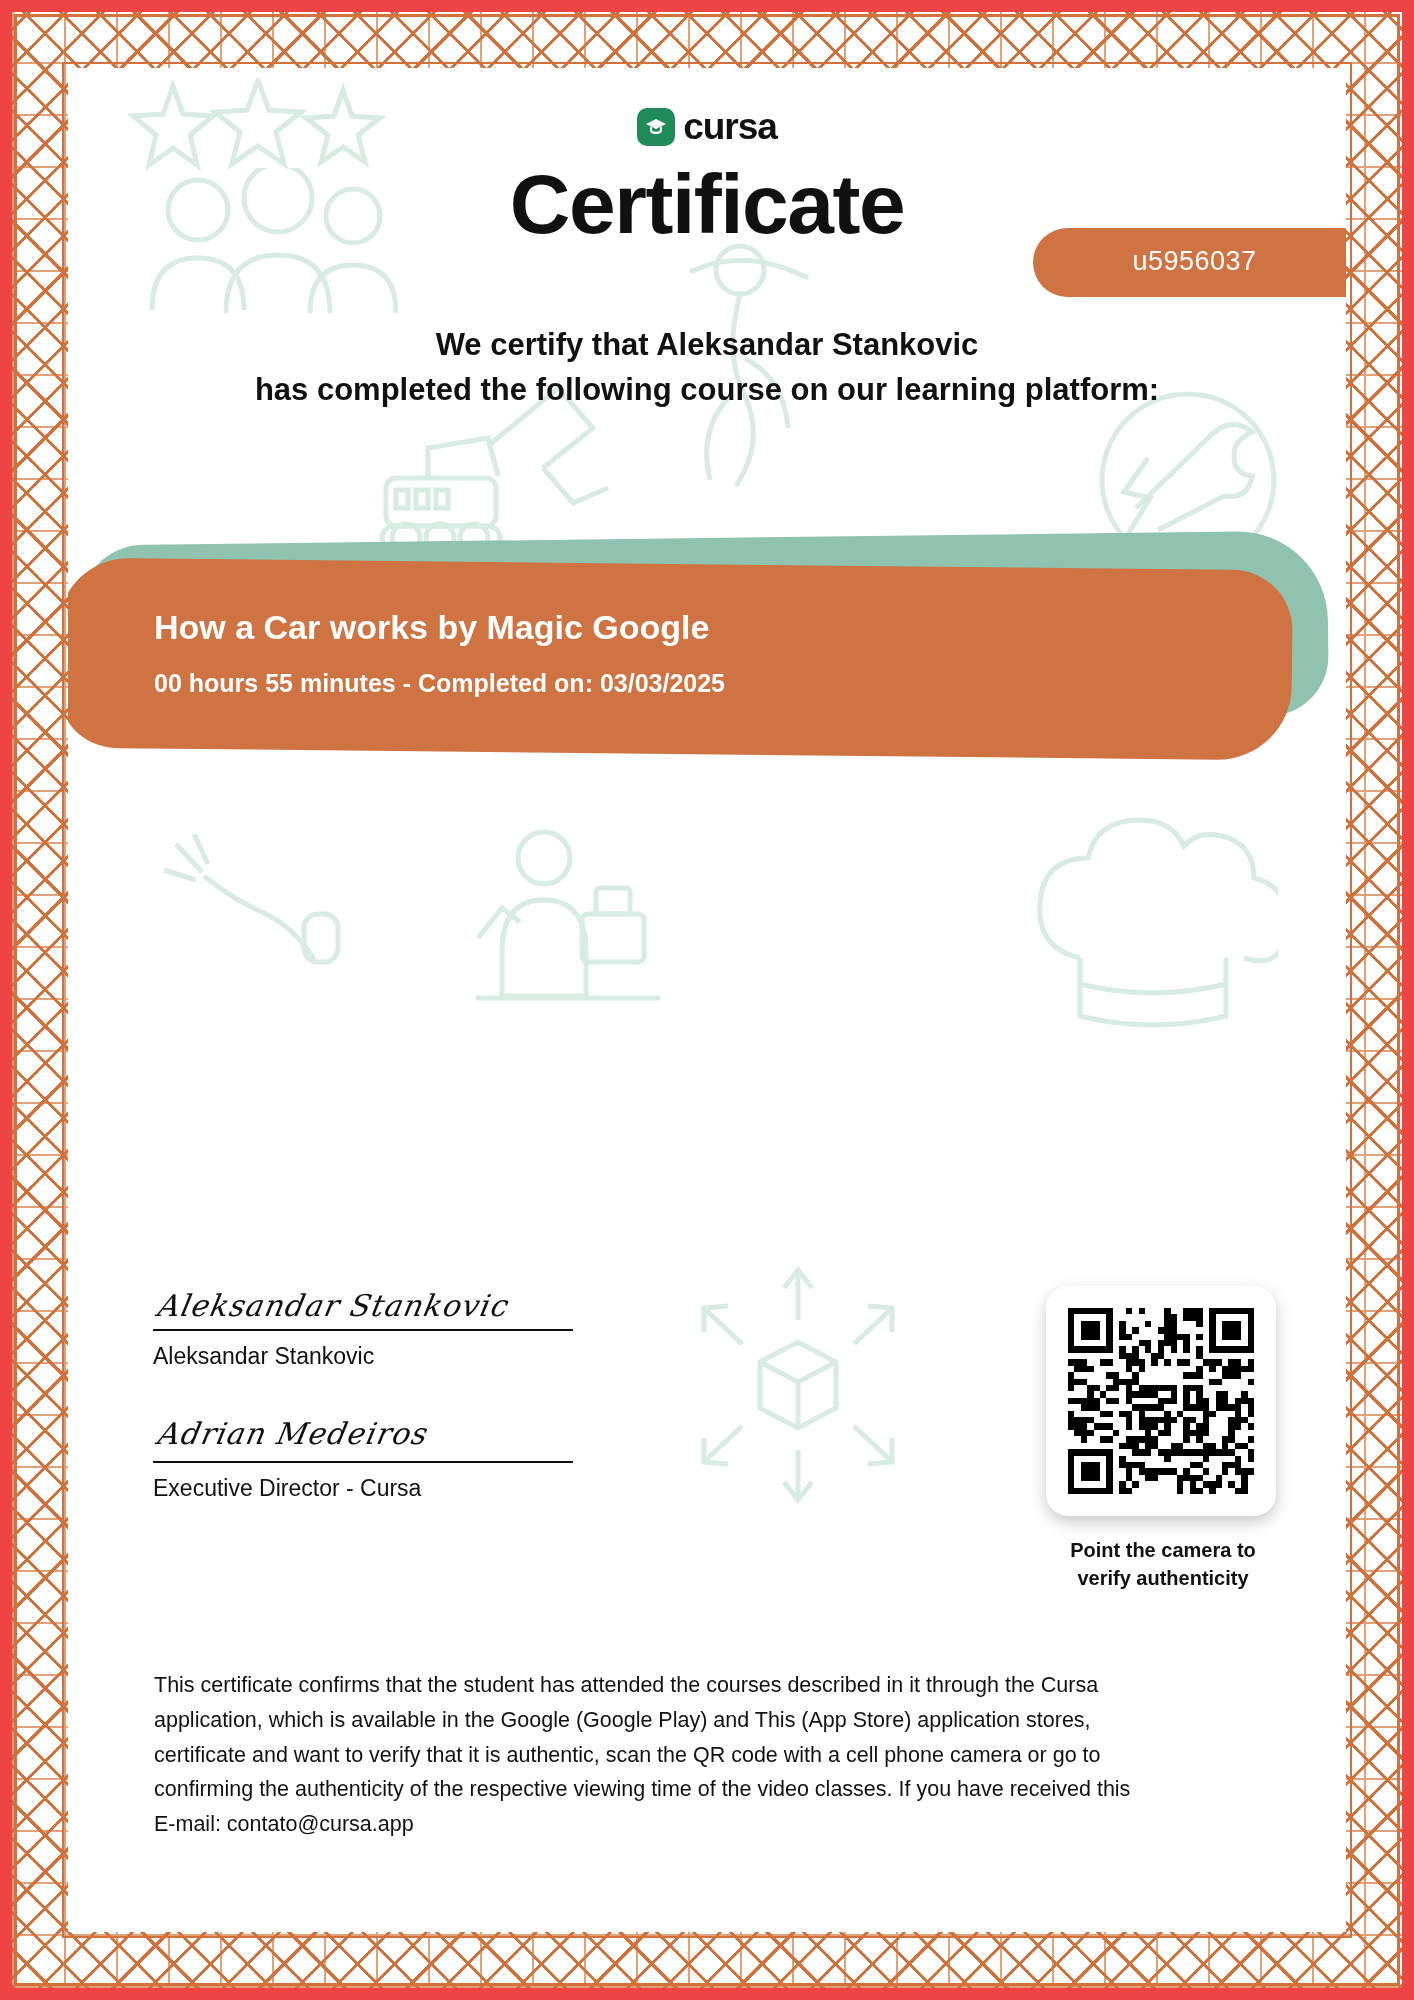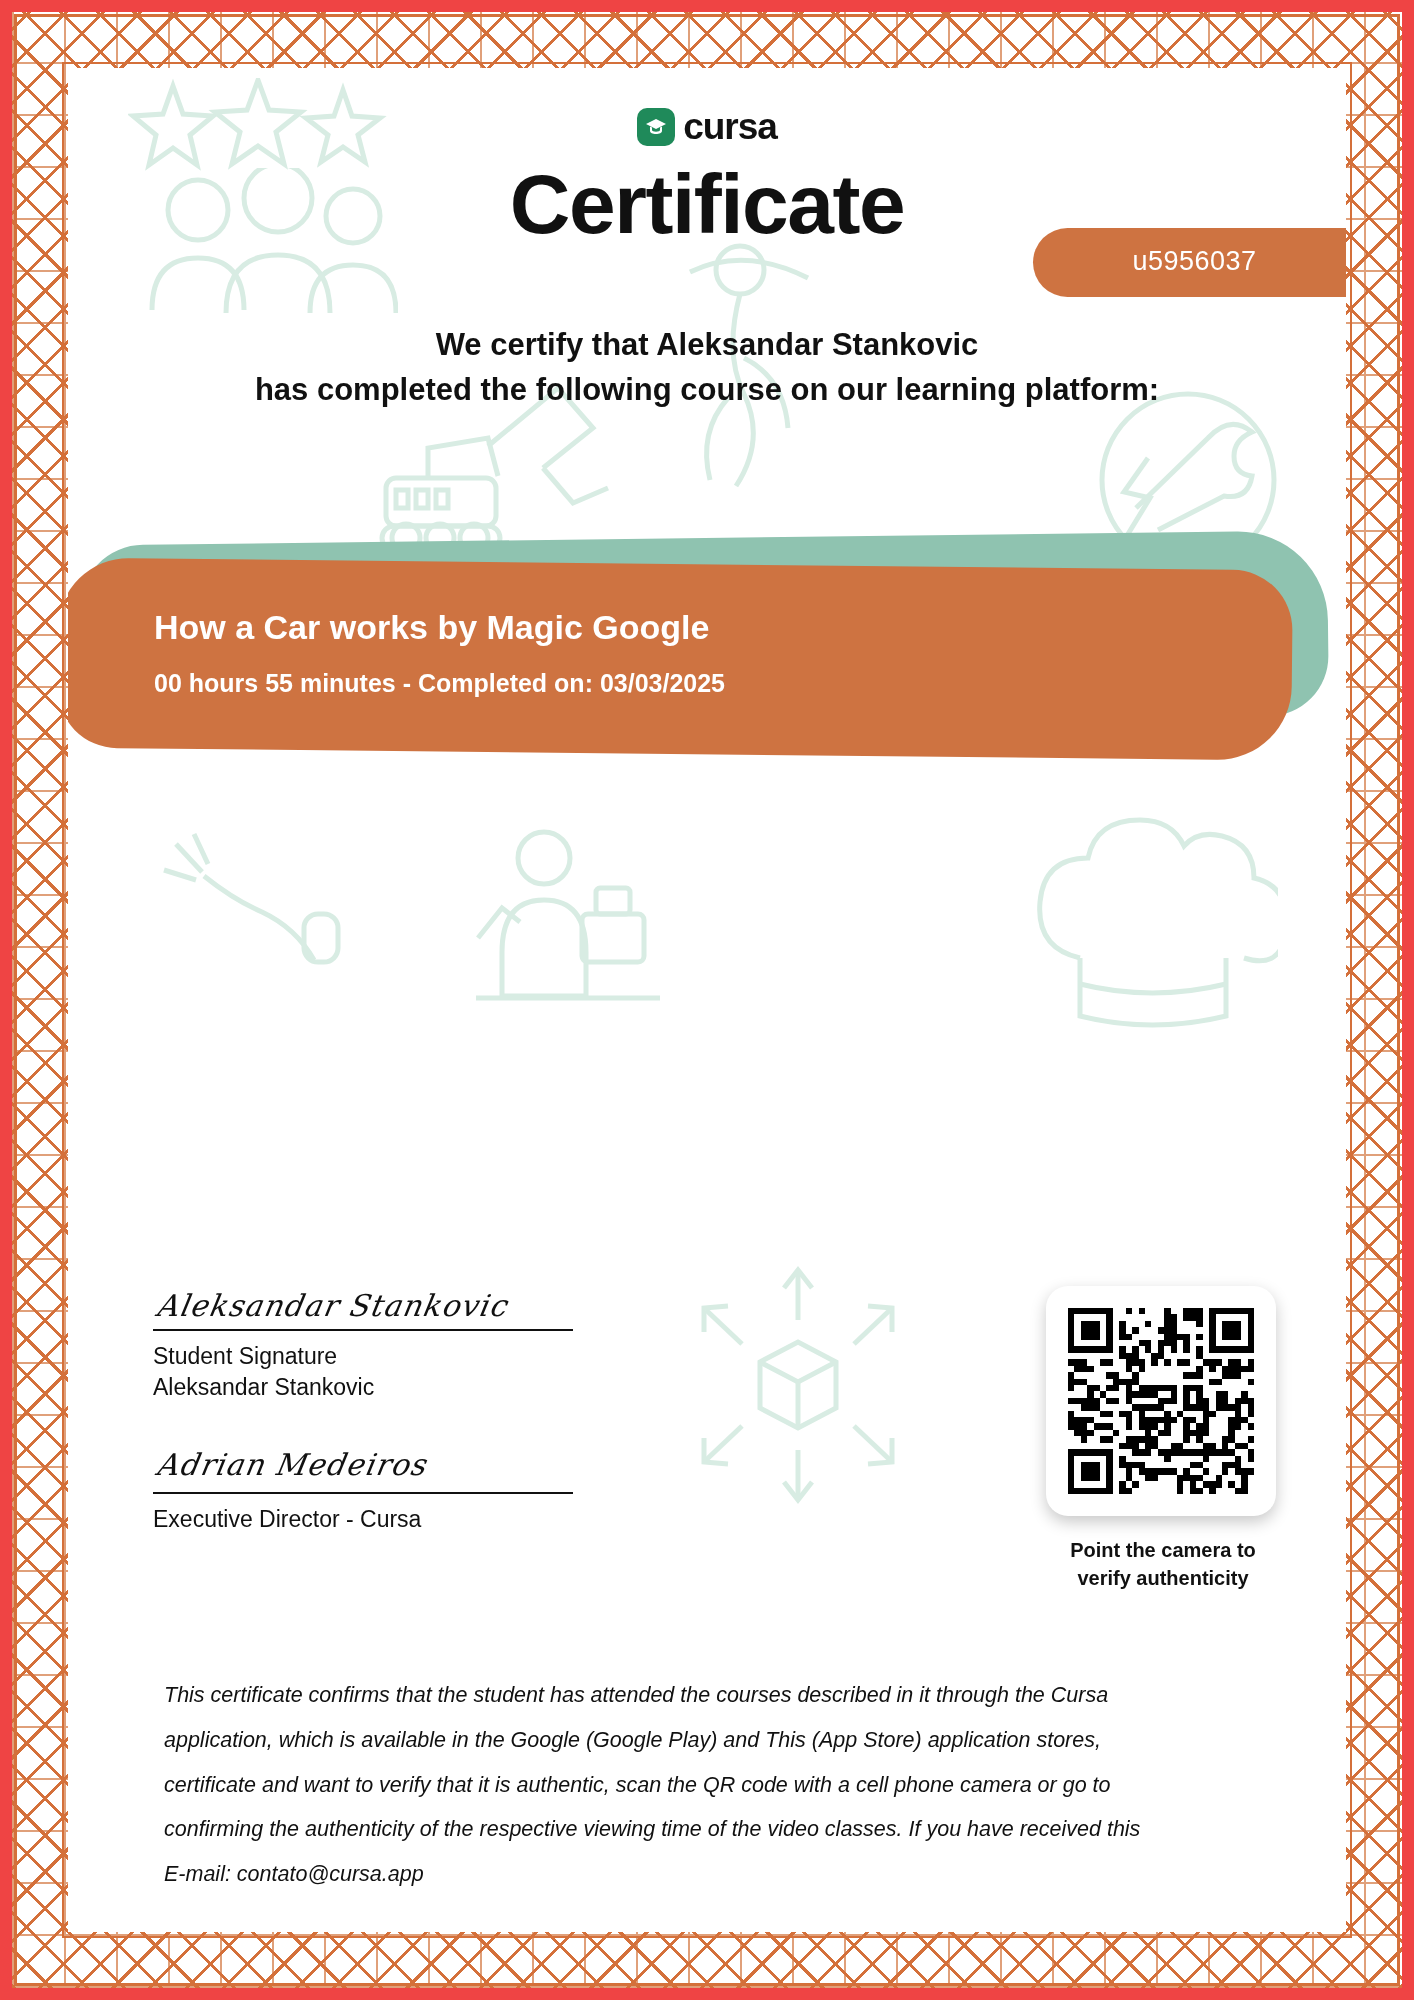--- a/index.html
+++ b/index.html
@@ -250,21 +250,21 @@
   
   .footer {
     position: absolute;
     top: 1600px;
     left: 86px;
     right: 70px;
     font-size: 21.5px;
     line-height: 1.62;
     color: #111;
   }
-  .footer p { margin: 10px; font-style: italic; }
+  .footer p { margin: 0; }
 </style>
 </head>
 <body>
 
 <div class="certificate">
 
   <div class="border-frame"></div>
   <div class="border-line-outer"></div>
   <div class="border-line-inner"></div>
 
@@ -384,21 +384,20 @@
       <div class="banner-text">
         <div class="course-title">How a Car works by Magic Google</div>
         <div class="course-meta">00 hours 55 minutes - Completed on: 03/03/2025</div>
       </div>
     </div>
 
     <div class="sig-area">
       <div>
         <div class="sig-script">Aleksandar Stankovic</div>
         <div class="sig-line"></div>
-        <div class="sig-label">Student Signature</div>
         <div class="sig-label">Aleksandar Stankovic</div>
       </div>
 
       <div class="sig-block-2">
         <div class="sig-script">Adrian Medeiros</div>
         <div class="sig-line"></div>
         <div class="sig-label">Executive Director - Cursa</div>
       </div>
     </div>
 

